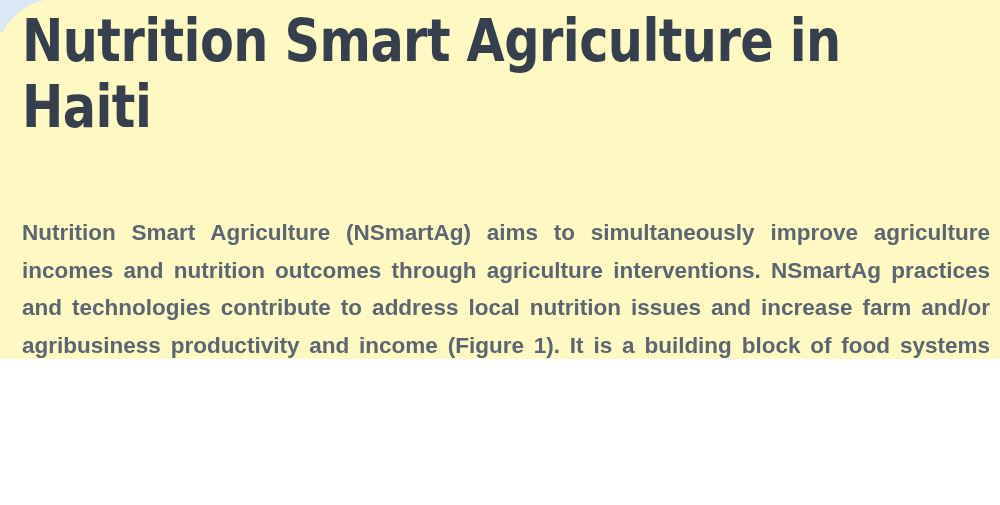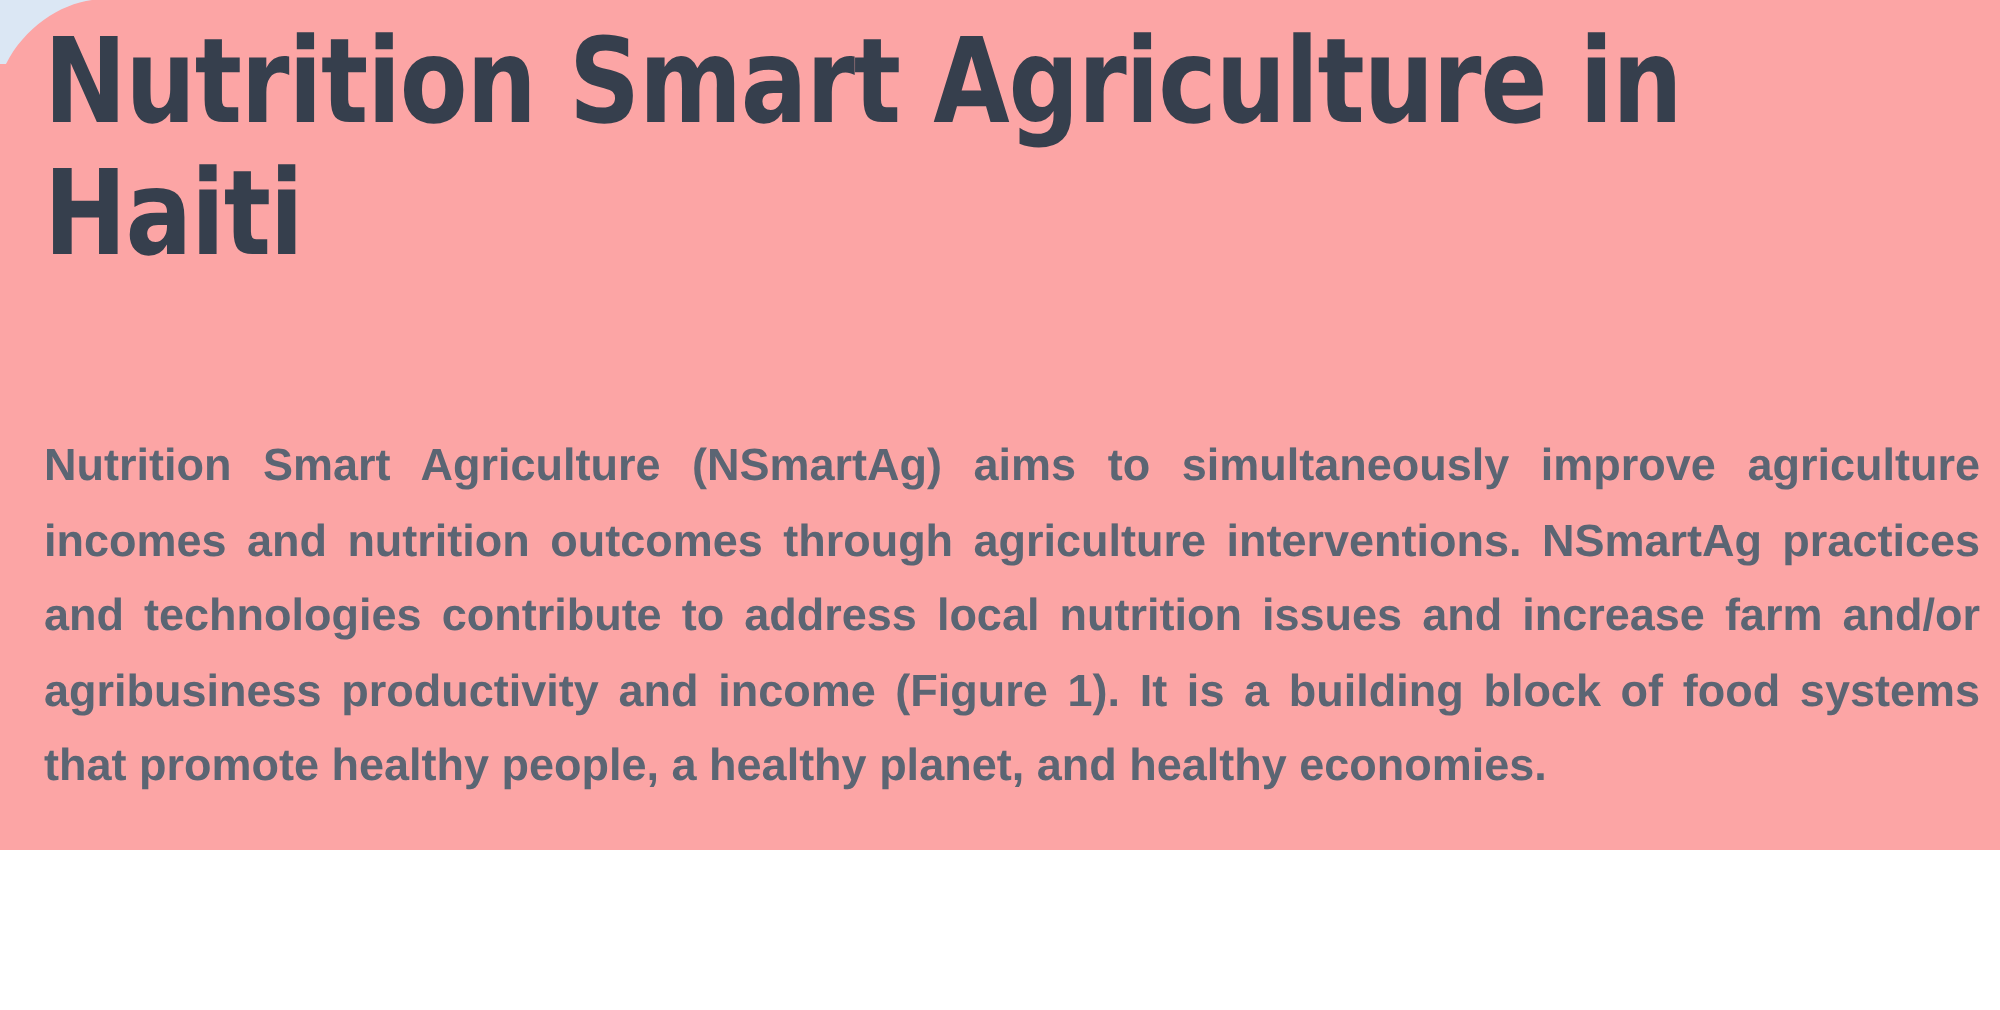--- a/index.html
+++ b/index.html
@@ -11,22 +11,22 @@
     height: 505px;
     background: #ffffff;
     font-family: "Liberation Sans", "DejaVu Sans", sans-serif;
     overflow: hidden;
     position: relative;
   }
 
   #page {
     position: relative;
     width: 1000px;
-    height: 425px;
-    background: #fca5a5;
+    height: 359px;
+    background: #fef9c3;
     overflow: hidden;
   }
 
   
   #corner-wedge {
     position: absolute;
     top: 0;
     left: 0;
     width: 46px;
     height: 32px;

